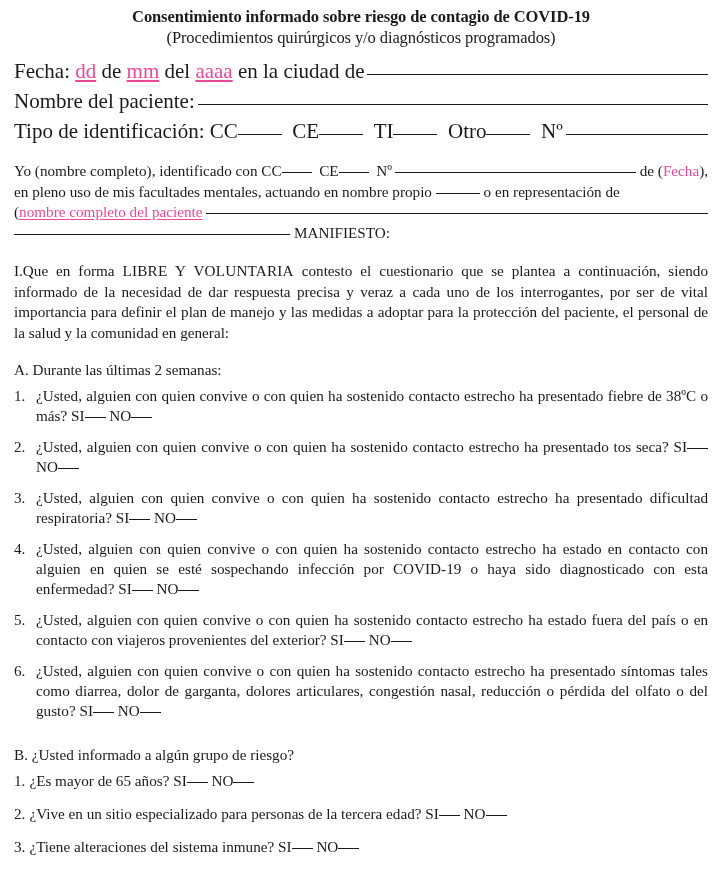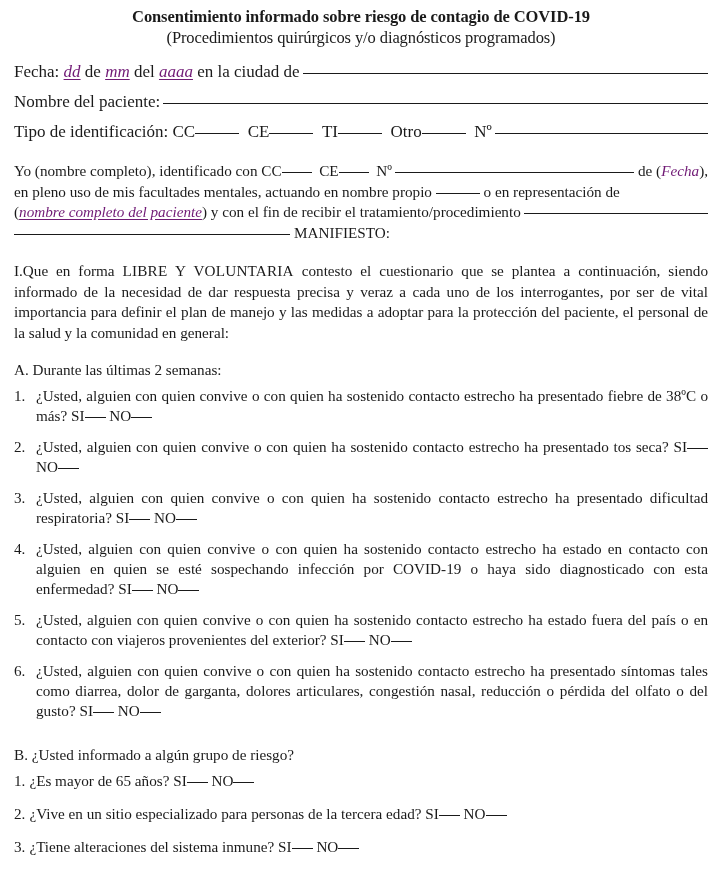--- a/index.html
+++ b/index.html
@@ -36,21 +36,21 @@
   }
   .title-line2 {
     font-size: 16.5px;
     font-weight: normal;
     line-height: 21px;
     letter-spacing: -0.1px;
   }
 
   
   .form-line {
-    font-size: 17px;
+    font-size: 21px;
     line-height: 21px;
     margin: 8px 0 9px 0;
     white-space: nowrap;
     display: flex;
     align-items: baseline;
   }
   .form-line .txt { flex: 0 0 auto; }
   .rule {
     flex: 1 1 auto;
     border-bottom: 1.3px solid #1a1a1a;
@@ -60,22 +60,21 @@
     margin-left: 3px;
     min-width: 20px;
   }
   .rule.fixed-290 {
     flex: 0 0 276px;
     margin-left: 0;
     margin-right: 4px;
   }
 
   .ph {
-    color: #701a75;
-    font-style: italic;
+    color: #ec4899;
   }
   .ph.u {
     text-decoration: underline;
     text-underline-offset: 1.5px;
   }
 
   
   .yo-block {
     font-size: 15.2px;
     line-height: 20.5px;
@@ -227,21 +226,20 @@
       <span class="txt">en pleno uso de mis facultades mentales, actuando en nombre propio</span>
       <span class="txt">&nbsp;</span>
       <span class="blank-md"></span>
       <span class="txt">&nbsp;</span>
       <span class="txt">o en representación de</span>
     </div>
 
     <div class="yo-row">
       <span class="txt">(</span>
       <span class="txt ph u">nombre completo del paciente</span>
-      <span class="txt">) y con el fin de recibir el tratamiento/procedimiento</span>
       <span class="rule"></span>
     </div>
 
     <div class="yo-row">
       <span class="rule fixed-290"></span>
       <span class="txt">MANIFIESTO:</span>
     </div>
 
   </div>
 

